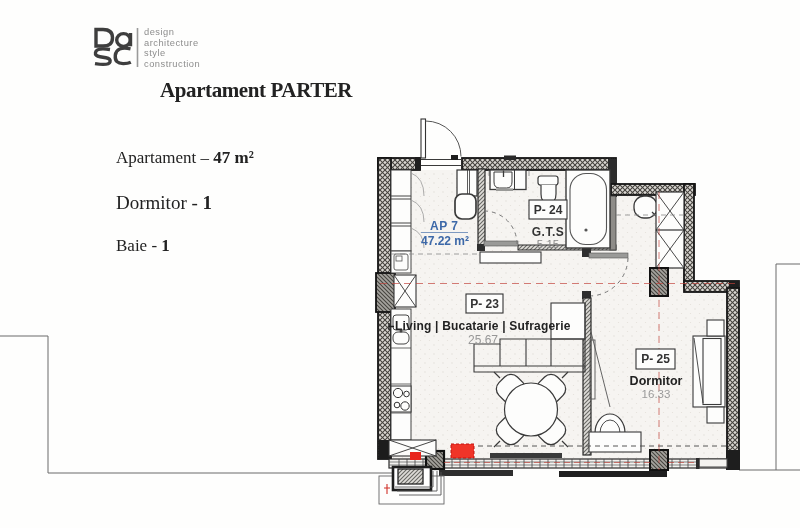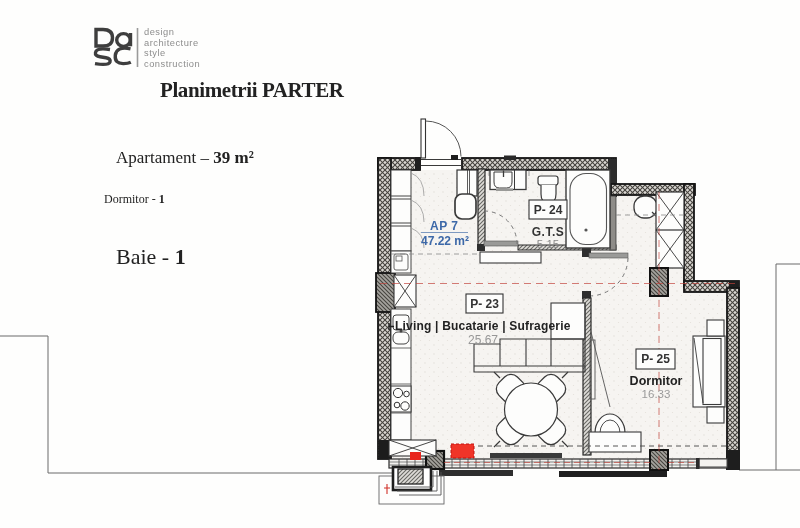--- a/index.html
+++ b/index.html
@@ -28,27 +28,27 @@
 
   <g font-family="Liberation Sans, sans-serif" font-size="9.3" fill="#8d8d8d" letter-spacing="0.5">
   <text x="54" y="15">design</text>
   <text x="54" y="25.5">architecture</text>
   <text x="54" y="36">style</text>
   <text x="54" y="46.5">construction</text>
   </g>
 </svg>
 </div>
 
-<div class="abs serif" style="left:160px;top:78px;font-size:21px;font-weight:bold;letter-spacing:-0.4px">Planimetrii PARTER</div>
-
-<div class="abs serif" style="left:116px;top:148px;font-size:17px">Apartament – <b>39 m²</b></div>
-
-<div class="abs serif" style="left:104px;top:192px;font-size:12px">Dormitor - <b>1</b></div>
-
-<div class="abs serif" style="left:116px;top:244px;font-size:22px">Baie - <b>1</b></div>
+<div class="abs serif" style="left:160px;top:78px;font-size:21px;font-weight:bold;letter-spacing:-0.4px">Apartament PARTER</div>
+
+<div class="abs serif" style="left:116px;top:148px;font-size:17px">Apartament – <b>47 m²</b></div>
+
+<div class="abs serif" style="left:116px;top:192px;font-size:19px">Dormitor - <b>1</b></div>
+
+<div class="abs serif" style="left:116px;top:236px;font-size:17px">Baie - <b>1</b></div>
 
 <svg class="abs" style="left:0;top:0;filter:blur(0.3px)" width="800" height="528" viewBox="0 0 800 528">
 <defs>
 <pattern id="ext" width="5" height="5" patternUnits="userSpaceOnUse">
   <rect width="5" height="5" fill="#d9d6d1"></rect>
   <path d="M0,5 L5,0 M-1,1 L1,-1 M4,6 L6,4" stroke="#45423e" stroke-width="1.05"></path>
   <path d="M0,0 L5,5 M-1,4 L1,6 M4,-1 L6,1" stroke="#45423e" stroke-width="1.05"></path>
 </pattern>
 <pattern id="int" width="4" height="4" patternUnits="userSpaceOnUse">
   <rect width="4" height="4" fill="#dedcd8"></rect>

